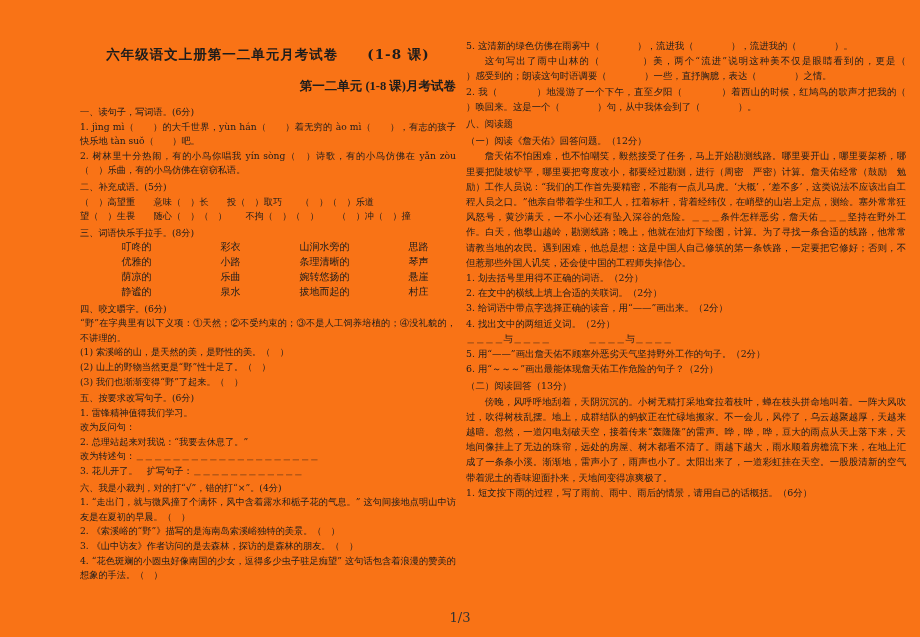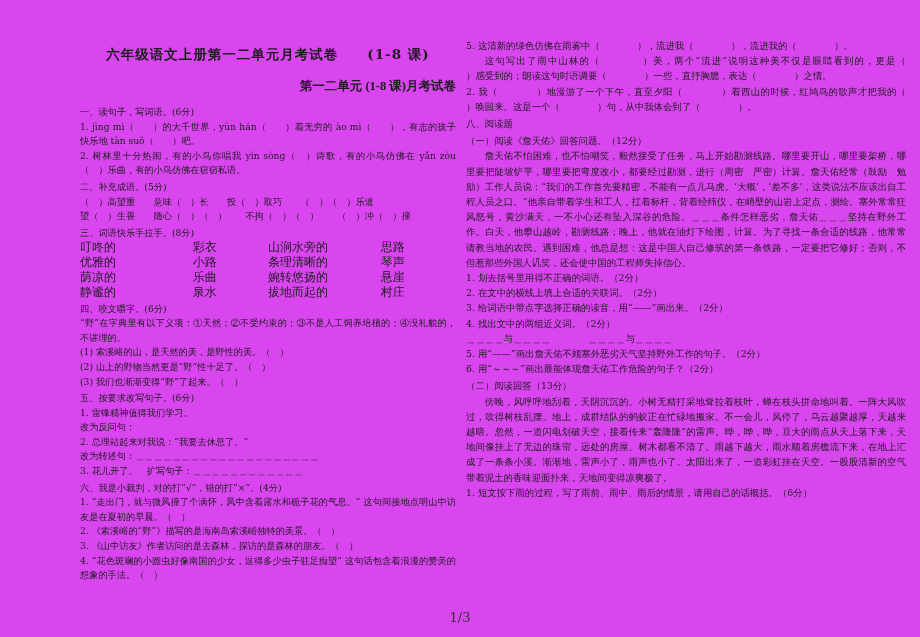--- a/index.html
+++ b/index.html
@@ -5,21 +5,21 @@
   * { margin:0; padding:0; box-sizing:border-box; }
   html, body { width:920px; height:637px; }
   body {
     background:#ffffff;
     color:#1c1c1c;
     font-family:"DejaVu Serif","Liberation Serif",serif;
   }
   .page {
     position:relative;
     width:920px; height:637px;
-    background:#d946ef;
+    background:#f97316;
     overflow:hidden;
   }
   .col { position:absolute; top:38px; }
   .col-left  { left:80px;  width:376px; }
   .col-right { left:466px; width:440px; }
 
   .title {
     font-size:13.5px; font-weight:bold; text-align:center;
     letter-spacing:1px; margin-top:8px;
   }
@@ -29,21 +29,21 @@
     font-family:Liberation Serif, serif;
   }
   .heading, .para {
     font-size:9.2px; line-height:14.6px; text-align:justify;
     word-break:break-all;
   }
   .col-right .heading, .col-right .para { font-size:9.4px; line-height:15.2px; }
   .heading { margin-top:2px; }
   .indent { text-indent:2em; }
 
-  .row4 { display:flex; font-size:12px; line-height:14.8px; }
+  .row4 { display:flex; font-size:10px; line-height:14.8px;text-align:center; }
   .row4 .c0 { width:30%; }
   .row4 .c1 { width:20%; }
   .row4 .c2 { width:30%; }
   .row4 .c3 { width:20%; }
 
   .footer {
     position:absolute; left:0; right:0; bottom:12px;
     text-align:center; font-size:13px; color:#333;
   }
 </style>

